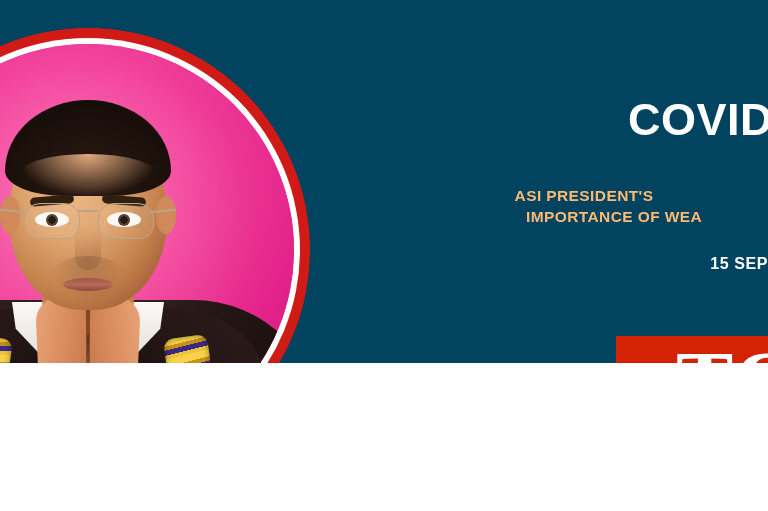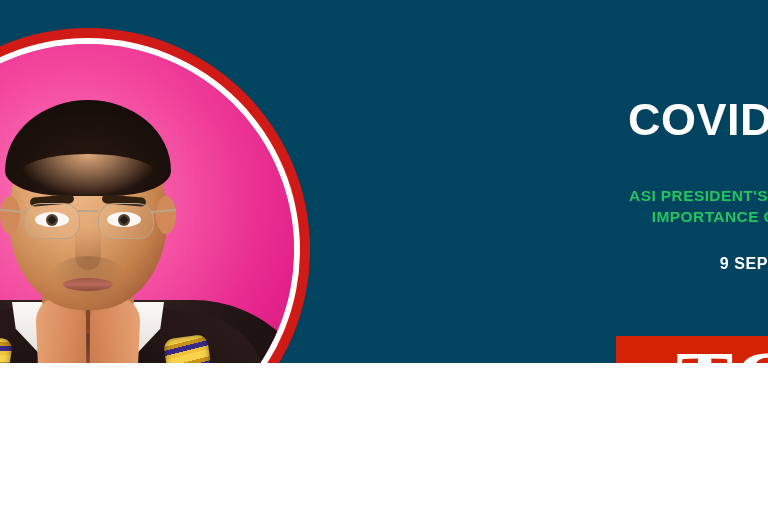--- a/index.html
+++ b/index.html
@@ -347,22 +347,22 @@
     letter-spacing: 0.5px;
     color: #ffffff;
     white-space: nowrap;
     z-index: 4;
   }
   #subhead {
     position: absolute;
     left: 400px;
     top: 186px;
     width: 368px;
-    text-align: right;
-    color: #22c55e;
+    text-align: center;
+    color: #fdba74;
     font-size: 15.5px;
     font-weight: 700;
     line-height: 1.33;
     letter-spacing: 0.4px;
     white-space: nowrap;
     z-index: 4;
   }
   #subhead .sub-line { display: block; }
   #subhead .sub-line.l2 { margin-right: -60px; }
   #date-line {
@@ -463,19 +463,19 @@
     </div>
   </div>
 
   <div id="headline">COVID</div>
 
   <div id="subhead">
     <span class="sub-line l1">ASI PRESIDENT'S</span>
     <span class="sub-line l2">IMPORTANCE OF WEA</span>
   </div>
 
-  <div id="date-line">9 SEP</div>
+  <div id="date-line">15 SEP</div>
 
   <div id="toi-logo">
     <span id="toi-wordmark">TOI</span>
   </div>
 
 </div>
 
 </body></html>

